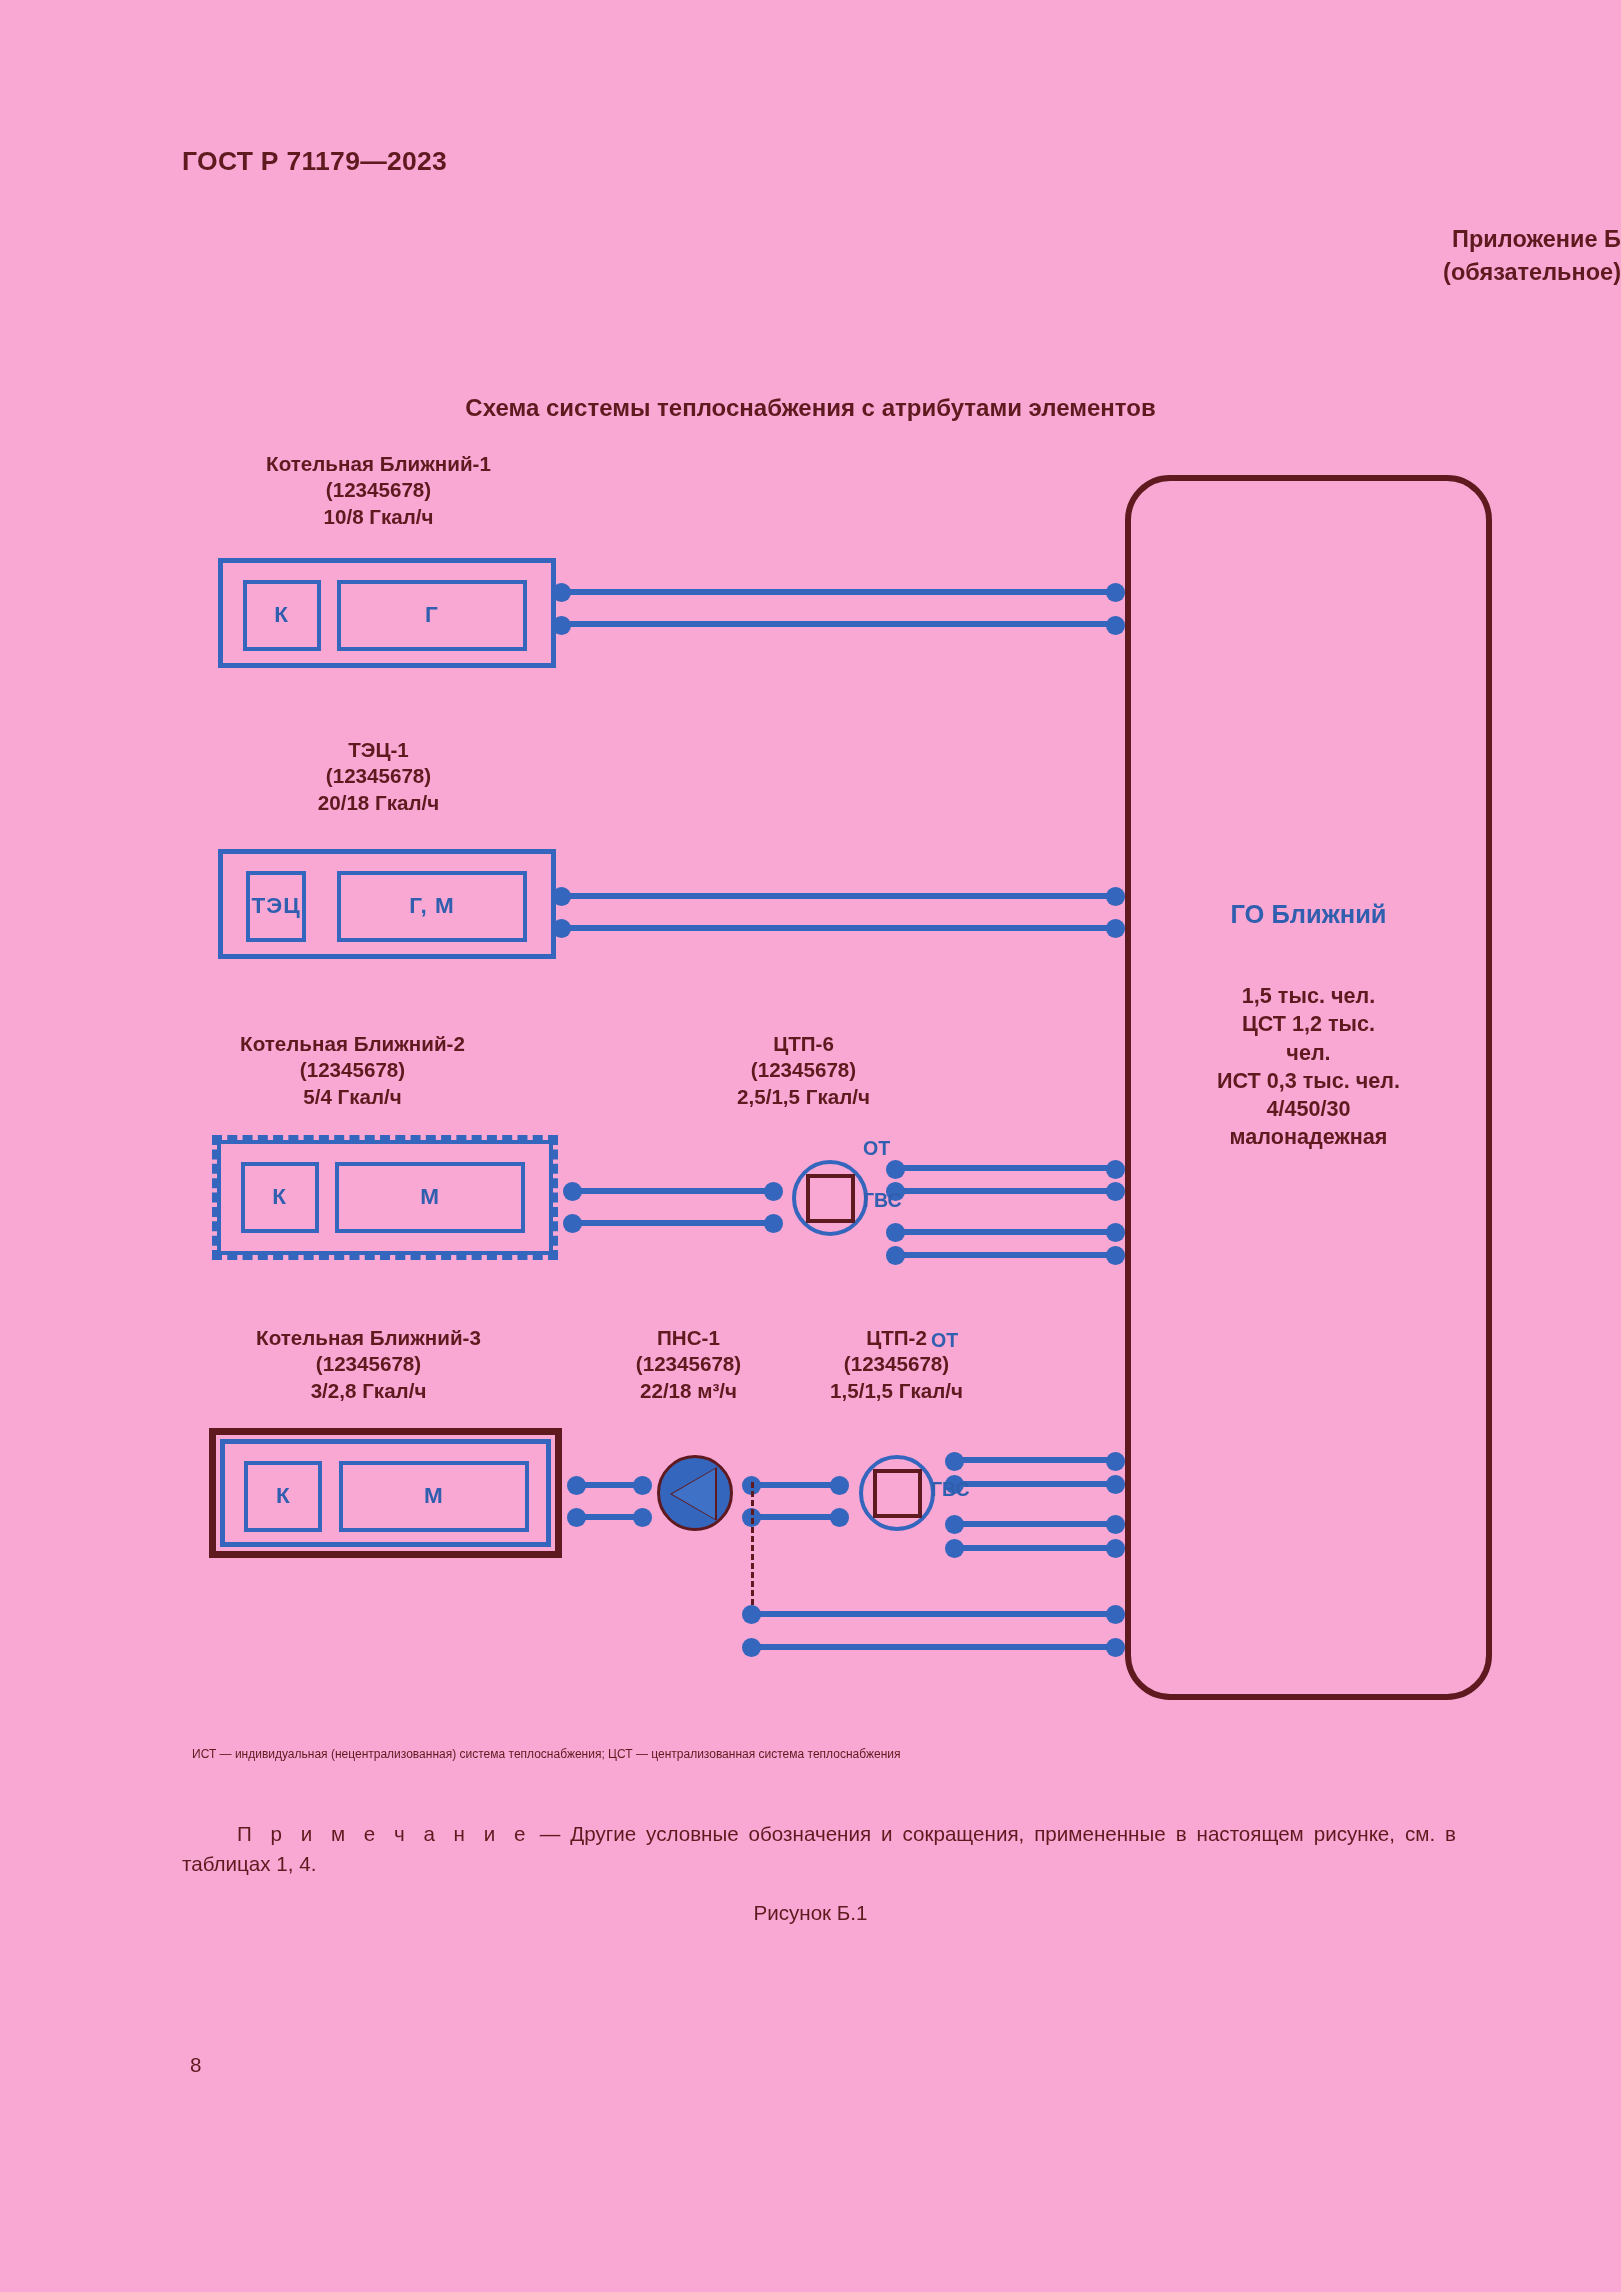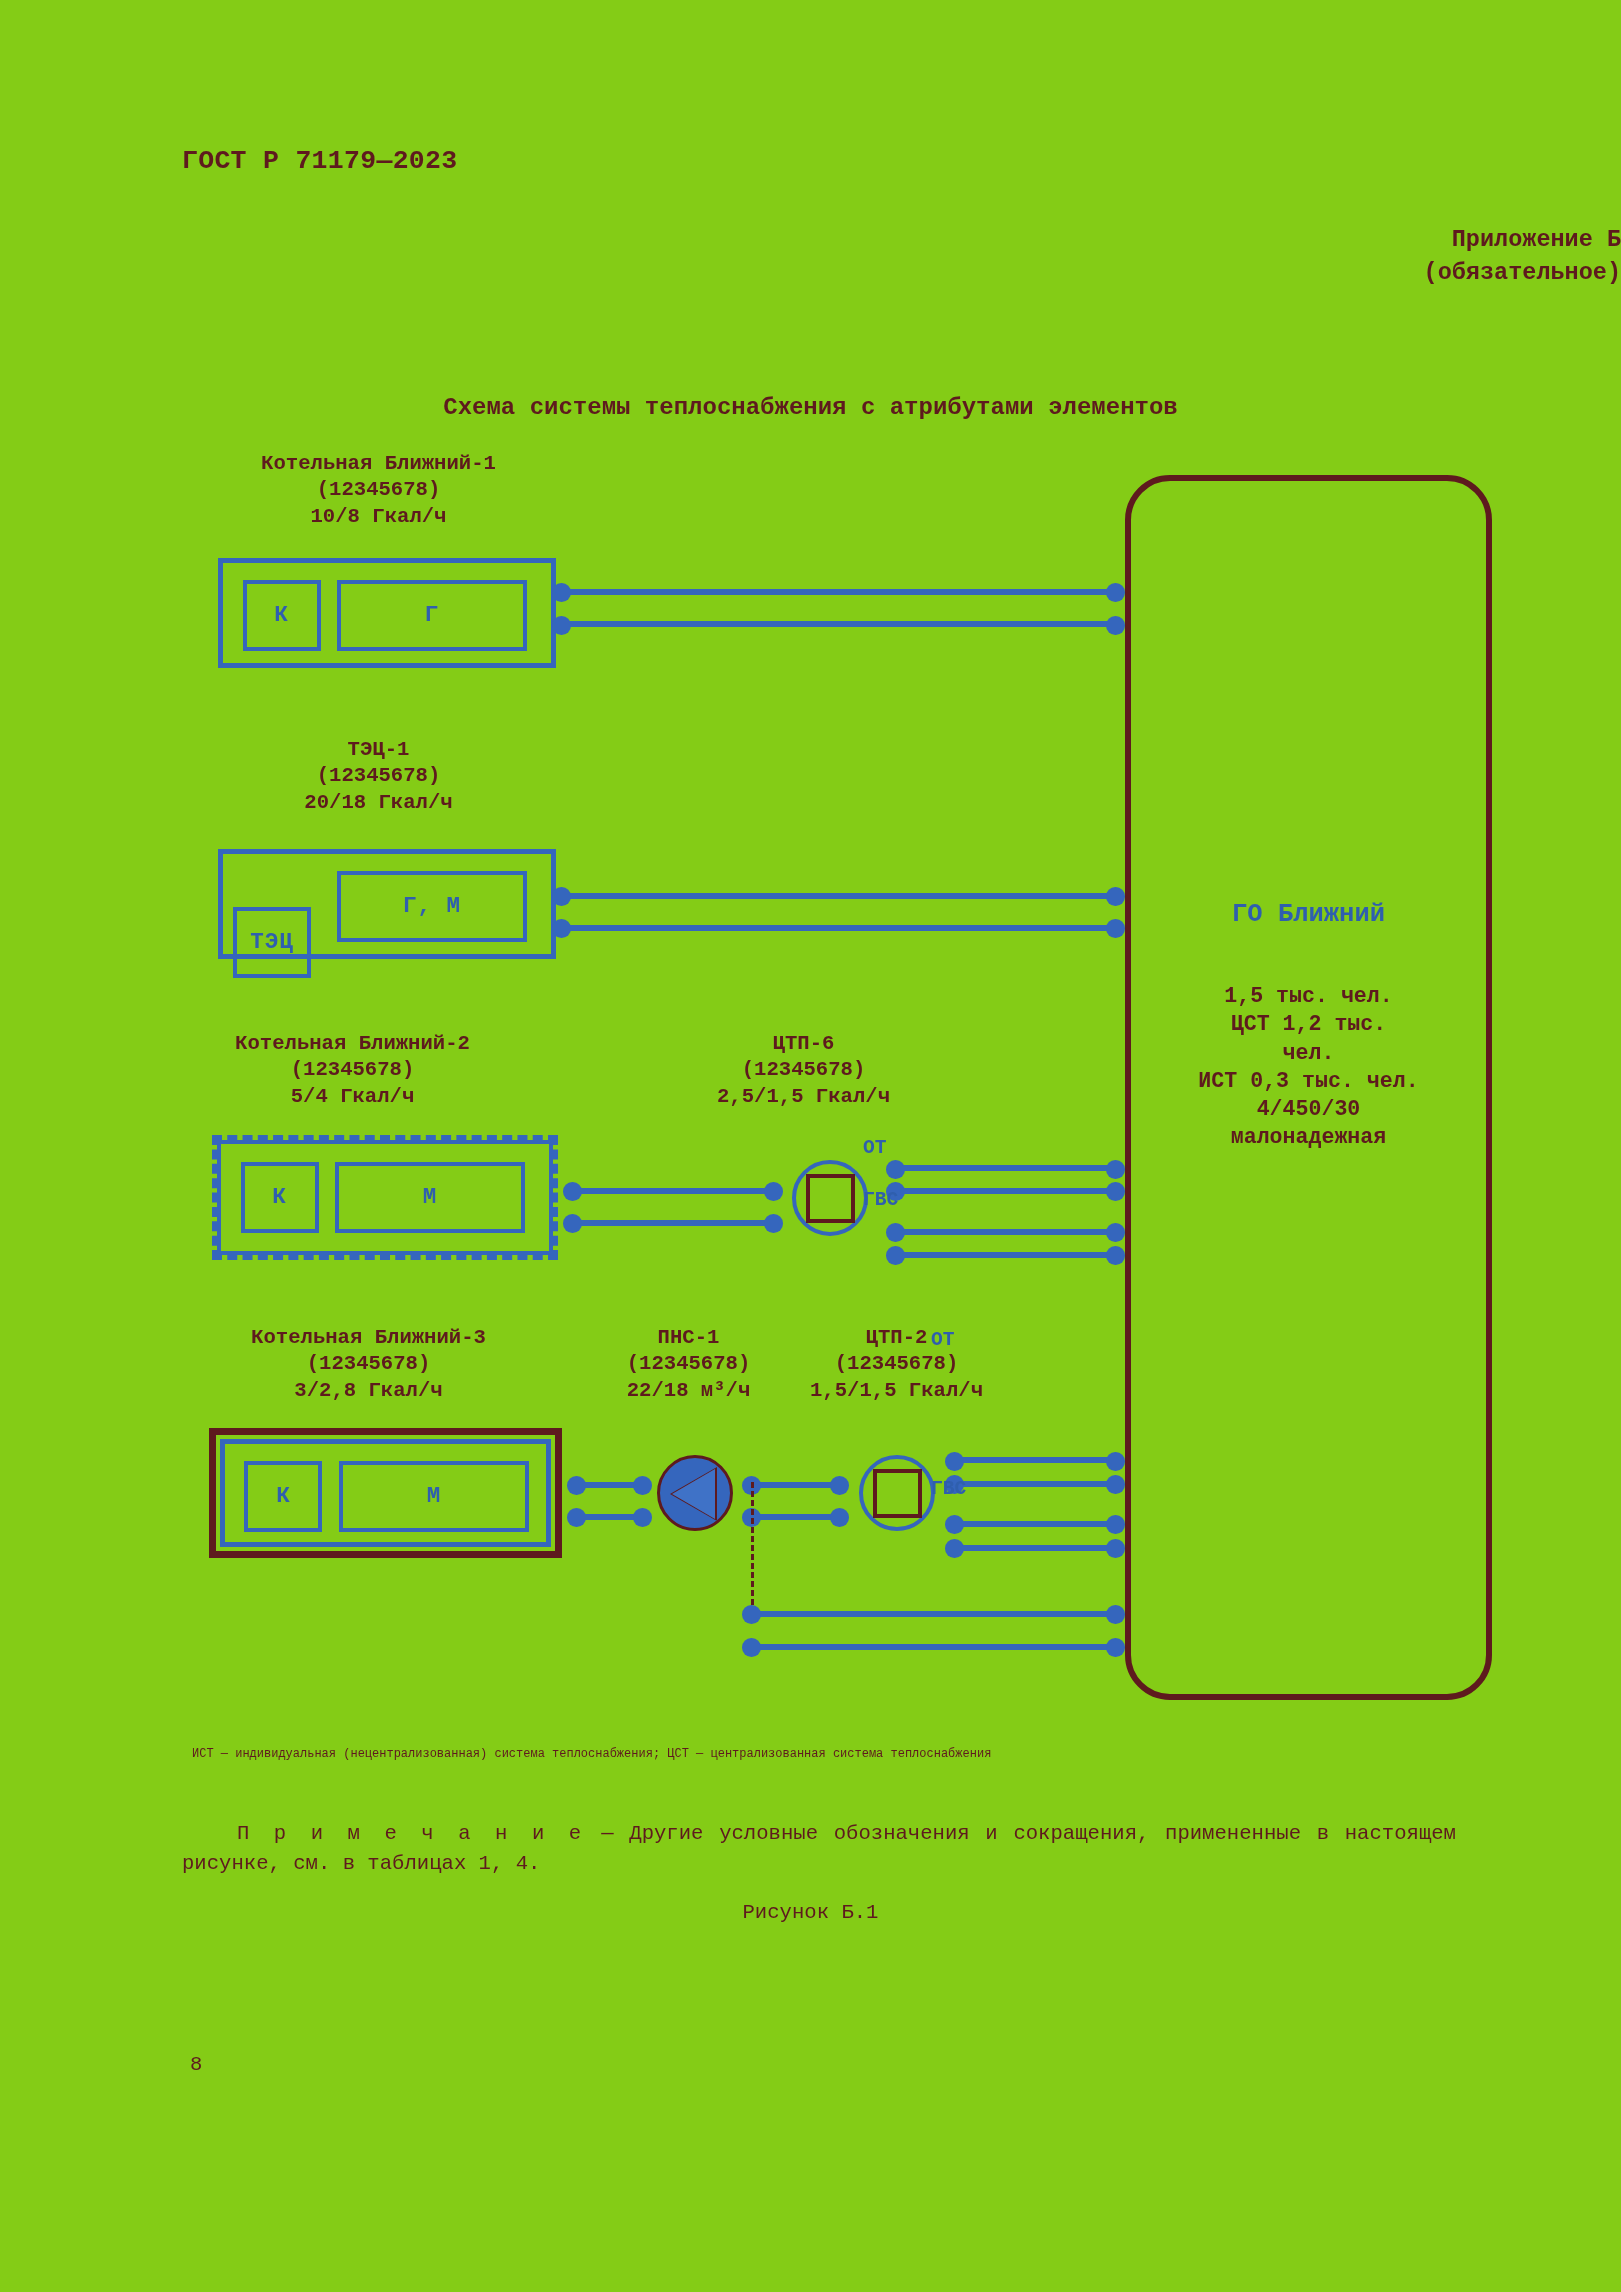--- a/index.html
+++ b/index.html
@@ -11,22 +11,21 @@
     width: 1621px;
     height: 2293px;
     position: relative;
     font-family: "Liberation Sans", sans-serif;
     color: #5e1a1e;
     overflow: hidden;
   }
   .page {
     position: absolute;
     inset: 0;
-    background: #84cc16;
-    font-family: Liberation Mono, monospace;
+    background: #f9a8d4;
   }
   
   .gost-header {
     position: absolute;
     left: 182px;
     top: 146px;
     font-size: 26.5px;
     font-weight: bold;
     letter-spacing: 0.3px;
     color: #5e1a1e;
@@ -293,21 +292,21 @@
     <div class="pipe" style="left:561px; top:621px; width:554px;"></div>
     <div class="node" style="left:1106px; top:616px;"></div>
 
     <div class="blk-label" style="left:202px; top:737px; width:353px;">
       <div>ТЭЦ-1</div>
       <div>(12345678)</div>
       <div>20/18 Гкал/ч</div>
     </div>
     <div class="src-outer" style="left:218px; top:849px; width:338px; height:110px;">
       <div class="src-inner-wrap">
-        <div class="cell" style="left:10px; top:16.7px; width:78px; height:71px;margin-top:36px;">ТЭЦ</div>
+        <div class="cell" style="left:23px; top:16.7px; width:60px; height:71px;">ТЭЦ</div>
         <div class="cell" style="left:114px; top:16.7px; width:190px; height:71px;">Г, М</div>
       </div>
     </div>
     <div class="node" style="left:552px; top:887px;"></div>
     <div class="pipe" style="left:561px; top:893px; width:554px;"></div>
     <div class="node" style="left:1106px; top:887px;"></div>
     <div class="node" style="left:552px; top:919px;"></div>
     <div class="pipe" style="left:561px; top:925px; width:554px;"></div>
     <div class="node" style="left:1106px; top:919px;"></div>
 

